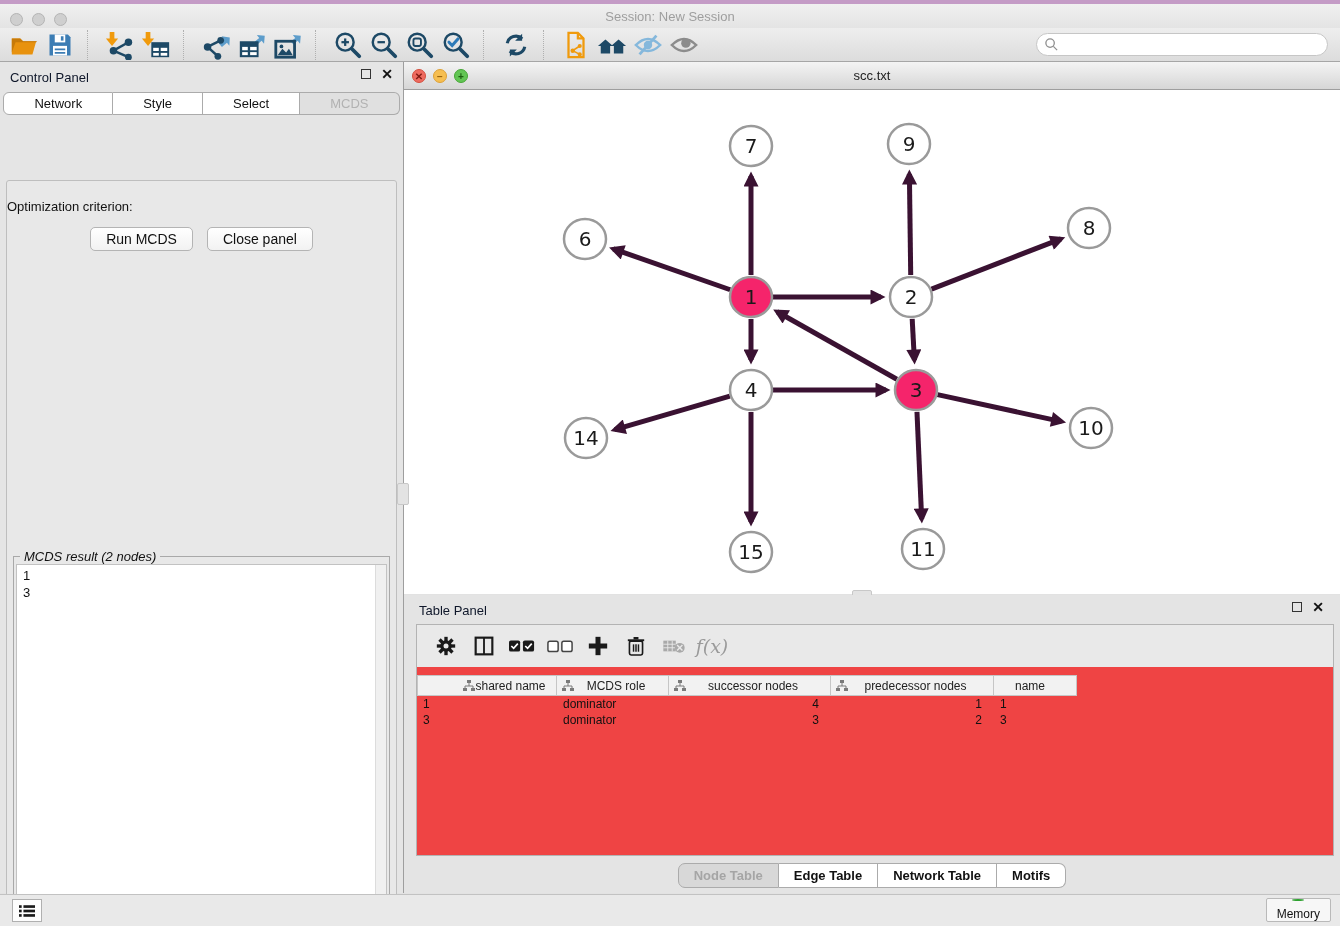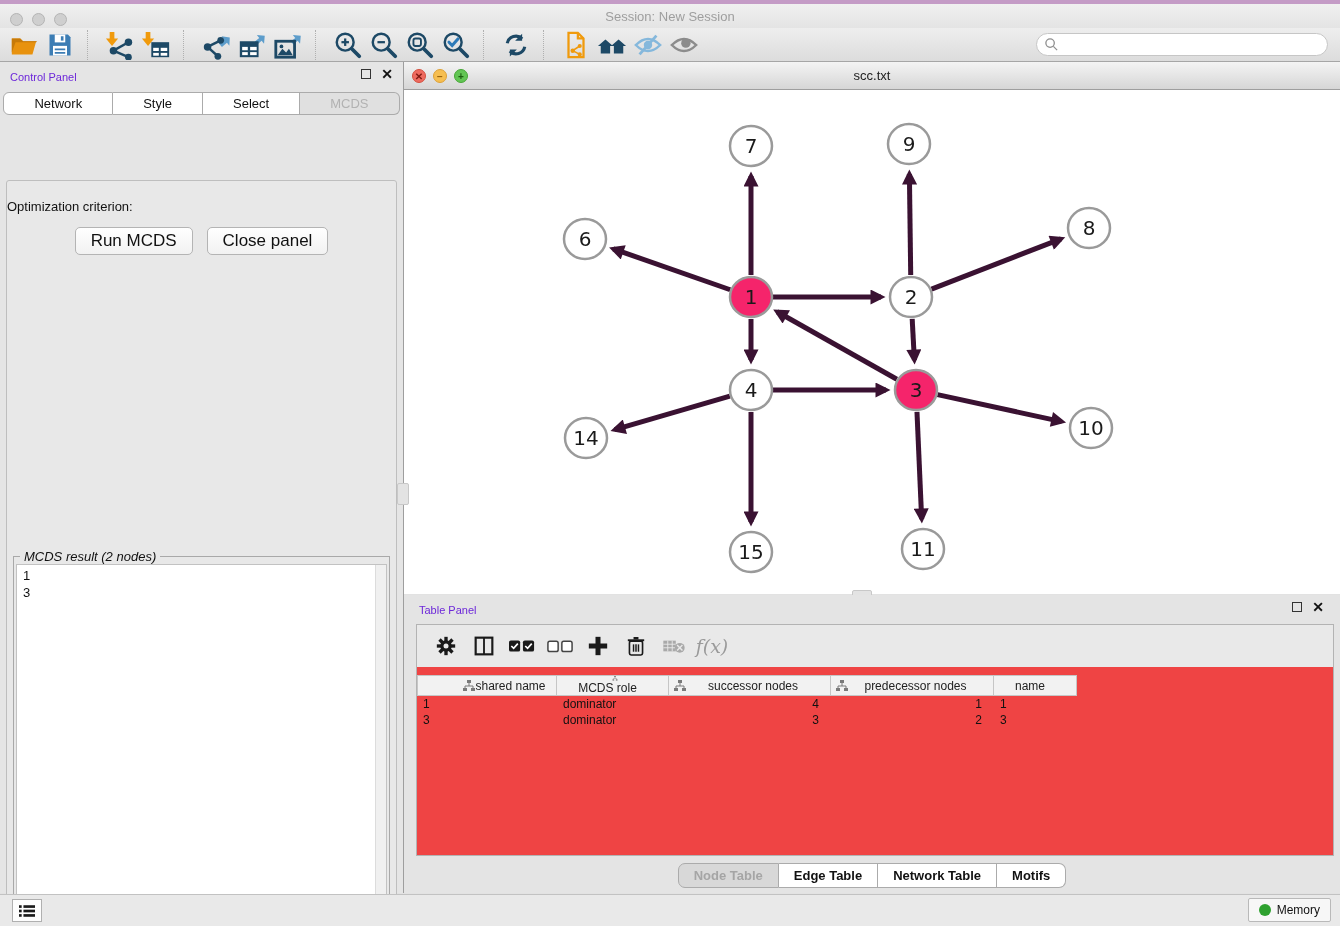--- a/index.html
+++ b/index.html
@@ -33,21 +33,21 @@
   .search-wrap { position:absolute; right:12px; top:33px; }
   .search-input {
     width:292px; height:23px; border:1px solid #c6c6c6; border-radius:12px;
     background:#fff; padding:0 8px 0 26px; font-size:12px; outline:none;
   }
   .search-glass { position:absolute; left:8px; top:4px; }
 
   
   .control-panel { position:absolute; left:0; top:62px; width:403px; height:831px; background:#e5e5e5; }
   .panel-header { position:relative; height:30px; display:flex; align-items:center; padding:0 10px; }
-  .panel-header-title { font-size:11px; color:#6d28d9; }
+  .panel-header-title { font-size:13px; color:#0f172a; }
   .panel-header-btns { position:absolute; right:10px; top:7px; display:flex; gap:10px; align-items:center; }
   .float-box { width:10px; height:10px; border:1.5px solid #333; background:transparent; }
   .close-x { font-size:14px; font-weight:bold; color:#111; line-height:10px; }
   .tabs-row { display:flex; justify-content:center; }
   .tab {
     padding:3px 30px; background:#fff; border:1px solid #ababab; font-size:13px;
     color:#111; white-space:nowrap;
   }
   .tab + .tab { border-left:none; }
   .tab:first-child { border-radius:6px 0 0 6px; }
@@ -60,21 +60,21 @@
   .opt-label { margin-top:18px; font-size:13px; }
   .dropdown {
     position:relative; margin:10px auto 0 auto; width:310px; height:22px;
     background:#fff; border:1px solid #b4b4b4; border-radius:4px;
     display:flex; align-items:center; padding:0 24px 0 10px; font-size:13px;
   }
   .dd-chevrons { position:absolute; right:6px; top:2px; }
   .btn-row { display:flex; justify-content:center; gap:14px; margin-top:13px; }
   .push-btn {
     background:linear-gradient(#ffffff,#f2f2f2); border:1px solid #b4b4b4; border-radius:5px;
-    font-size:17px; padding:3px 15px; color:#111;
+    font-size:14px; padding:3px 15px; color:#111;
   }
   .result-fieldset {
     position:absolute; left:6px; top:375px; width:377px; height:380px;
     border:1px solid #a9a9a9;
   }
   .result-legend {
     position:absolute; left:6px; top:-8px; background:#e8e8e8; padding:0 4px; font-size:13px;font-style:italic;
   }
   .result-inner {
     position:absolute; left:2px; top:7px; right:2px; bottom:2px; background:#fff;
@@ -144,21 +144,21 @@
     position:absolute; left:0; top:894px; width:1340px; height:32px;
     background:#e9e9e9; border-top:1px solid #c2c2c2;
   }
   .list-btn {
     position:absolute; left:12px; top:4px; width:30px; height:23px; background:#fdfdfd;
     border:1px solid #b0b0b0; display:flex; align-items:center; justify-content:center;
   }
   .memory-btn {
     position:absolute; right:9px; top:3px; height:24px; background:#f7f7f7;
     border:1px solid #b9b9b9; border-radius:2px; display:flex; align-items:center;
-    gap:6px; padding:0 10px;
+    gap:6px; padding:0 10px;flex-direction:column;
   }
   .mem-dot { width:12px; height:12px; border-radius:50%; background:#2ea12f; }
   .mem-label { font-size:12px; color:#111; }
 </style>
 </head>
 <body>
 
 <div class="desktop-strip"></div>
 <div class="titlebar">
   <div class="traffic">
@@ -514,21 +514,21 @@
           <svg class="th-icon" width="12" height="12" viewBox="0 0 12 12">
             <g fill="#7a7a7a">
               <rect x="4" y="0" width="4" height="3"></rect>
               <rect x="0" y="8" width="4" height="3"></rect>
               <rect x="8" y="8" width="4" height="3"></rect>
             </g>
             <path d="M6 3 v3 M2 8 V6 h8 v2" fill="none" stroke="#7a7a7a" stroke-width="1"></path>
           </svg>
           <span class="th-label">shared name</span>
         </div>
-        <div class="th-cell" style="width: 112px; flex-direction: column;">
+        <div class="th-cell" style="width: 112px;">
           <svg class="th-icon" width="12" height="12" viewBox="0 0 12 12">
             <g fill="#7a7a7a">
               <rect x="4" y="0" width="4" height="3"></rect>
               <rect x="0" y="8" width="4" height="3"></rect>
               <rect x="8" y="8" width="4" height="3"></rect>
             </g>
             <path d="M6 3 v3 M2 8 V6 h8 v2" fill="none" stroke="#7a7a7a" stroke-width="1"></path>
           </svg>
           <span class="th-label">MCDS role</span>
         </div>

